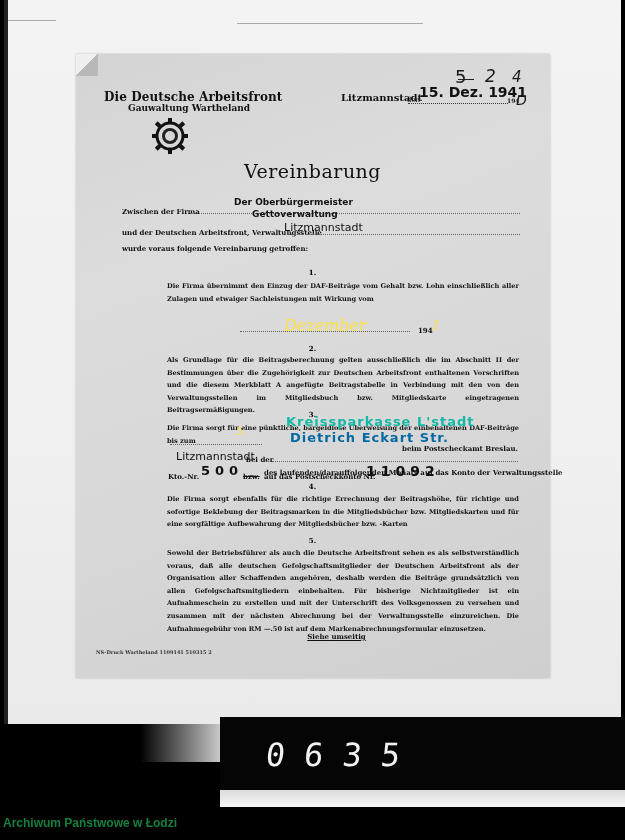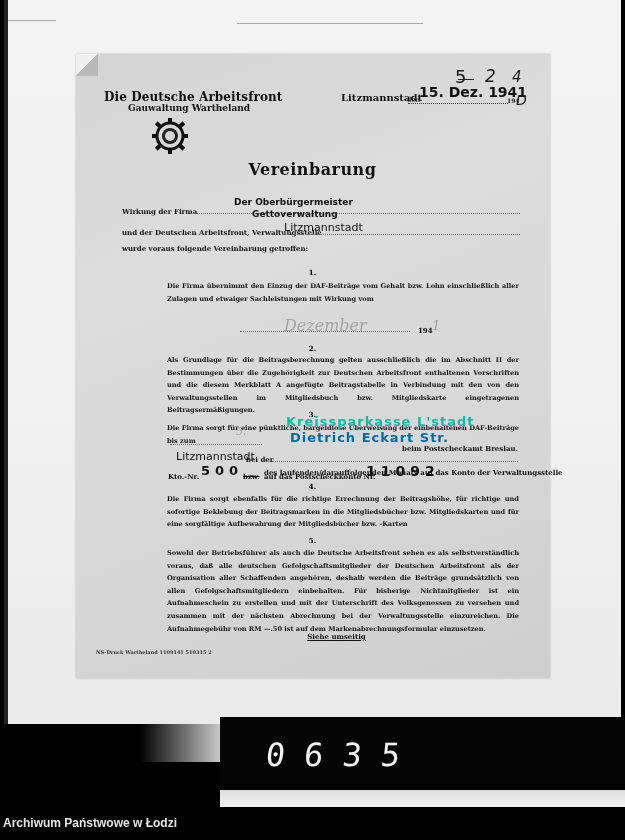--- a/index.html
+++ b/index.html
@@ -33,30 +33,30 @@
   .den { left: 407px; top: 96px; font-size: 7px; }
   .date-stamp { left: 419px; top: 84px; font-size: 14px; font-weight: bold; font-family: "DejaVu Sans", sans-serif; }
   .date-line { left: 408px; top: 103px; width: 100px; height: 1px; border-bottom: 1px dotted #333; }
   .yr-suffix { left: 507px; top: 97px; font-size: 6px; font-weight: bold; }
   .hand { font-family: "DejaVu Sans", sans-serif; color: #1a1a1a; font-weight: normal; }
   .h1 { left: 455px; top: 66px; font-size: 18px; }
   .h2 { left: 485px; top: 66px; font-size: 17px; font-style: italic; }
   .h3 { left: 512px; top: 68px; font-size: 15px; font-style: italic; }
   .h4 { left: 516px; top: 92px; font-size: 14px; font-style: italic; }
 
-  .title { left: 0; width: 625px; top: 160px; text-align: center; font-size: 16px; font-weight: bold; letter-spacing: 0.5px; }
+  .title { left: 0; width: 625px; top: 160px; text-align: center; font-size: 19px; font-weight: normal; letter-spacing: 0.5px; }
 
   .small { font-size: 7px; font-weight: bold; }
   .stamp { font-family: "DejaVu Sans", sans-serif; font-weight: bold; }
   .dotline { position: absolute; border-bottom: 1px dotted #666; height: 1px; }
 
   .para-num { position: absolute; left: 0; width: 625px; text-align: center; font-size: 7px; font-weight: bold; }
   .para { position: absolute; left: 167px; width: 352px; font-size: 6.6px; line-height: 12.6px; font-weight: bold; text-align: justify; color: #151515; }
 
-  .handwriting { font-family: "DejaVu Serif", serif; font-style: italic; font-size: 16px; color: #a3a3a3; }
+  .handwriting { font-family: "DejaVu Serif", serif; font-style: italic; font-size: 16px; color: #fde047; }
 
   .siehe { left: 0; width: 625px; text-align: center; top: 632px; font-size: 7px; font-weight: bold; text-decoration: underline; padding-left: 48px; }
   .printer { left: 96px; top: 649px; font-size: 5px; font-weight: bold; color: #333; }
 
   .counter-shadow {
     position: absolute; left: 140px; top: 724px; width: 80px; height: 38px;
     background: linear-gradient(90deg, rgba(200,200,200,0) 0%, #c8c8c8 100%);
   }
   .counter-box {
     position: absolute; left: 220px; top: 717px; width: 405px; height: 88px;
@@ -66,21 +66,21 @@
     position: absolute; left: 266px; top: 736px; font-family: "DejaVu Sans Mono", monospace;
     font-size: 32px; letter-spacing: 19px; color: #f2f2f2; font-weight: normal; transform: skewX(-6deg);
   }
   .counter-under { position: absolute; left: 220px; top: 790px; width: 405px; height: 17px; background: linear-gradient(180deg,#dcdcdc,#f5f5f5); }
 
   .footer {
     position: absolute; left: 0; top: 808px; width: 625px; height: 32px; background: #000;
   }
   .footer-text {
     position: absolute; left: 3px; top: 816px; font-family: "Liberation Sans", sans-serif;
-    font-size: 12px; font-weight: bold; color: #e5e5e5;
+    font-size: 12px; font-weight: bold; color: #15803d;
   }
 </style>
 </head>
 <body>
 
 <div class="scan-bg"></div>
 <div class="reg-line" style="left:8px;top:20px;width:48px;"></div>
 <div class="reg-line" style="left:237px;top:23px;width:186px;"></div>
 
 <div class="paper"></div>
@@ -114,21 +114,21 @@
 <div class="abs date-stamp">15. Dez. 1941</div>
 <div class="abs yr-suffix">194</div>
 <div class="abs hand h1">5</div>
 <div class="abs hand h2">2</div>
 <div class="abs hand h3">4</div>
 <div class="abs hand h4">D</div>
 <div class="abs" style="left:458px;top:79px;width:16px;height:1px;background:#222;"></div>
 
 <div class="abs title">Vereinbarung</div>
 
-<div class="abs small" style="left:122px;top:207px;">Wirkung der Firma</div>
+<div class="abs small" style="left:122px;top:207px;">Zwischen der Firma</div>
 <div class="dotline" style="left:190px;top:213px;width:330px;"></div>
 <div class="abs stamp" style="left:234px;top:197px;font-size:9px;">Der Oberbürgermeister</div>
 <div class="abs stamp" style="left:252px;top:209px;font-size:9px;">Gettoverwaltung</div>
 
 <div class="abs small" style="left:122px;top:228px;">und der Deutschen Arbeitsfront, Verwaltungsstelle</div>
 <div class="dotline" style="left:282px;top:234px;width:238px;"></div>
 <div class="abs stamp" style="left:284px;top:221px;font-size:11px;font-weight:normal;">Litzmannstadt</div>
 <div class="abs small" style="left:122px;top:244px;">wurde voraus folgende Vereinbarung getroffen:</div>
 
 <div class="para-num" style="top:268px;">1.</div>

